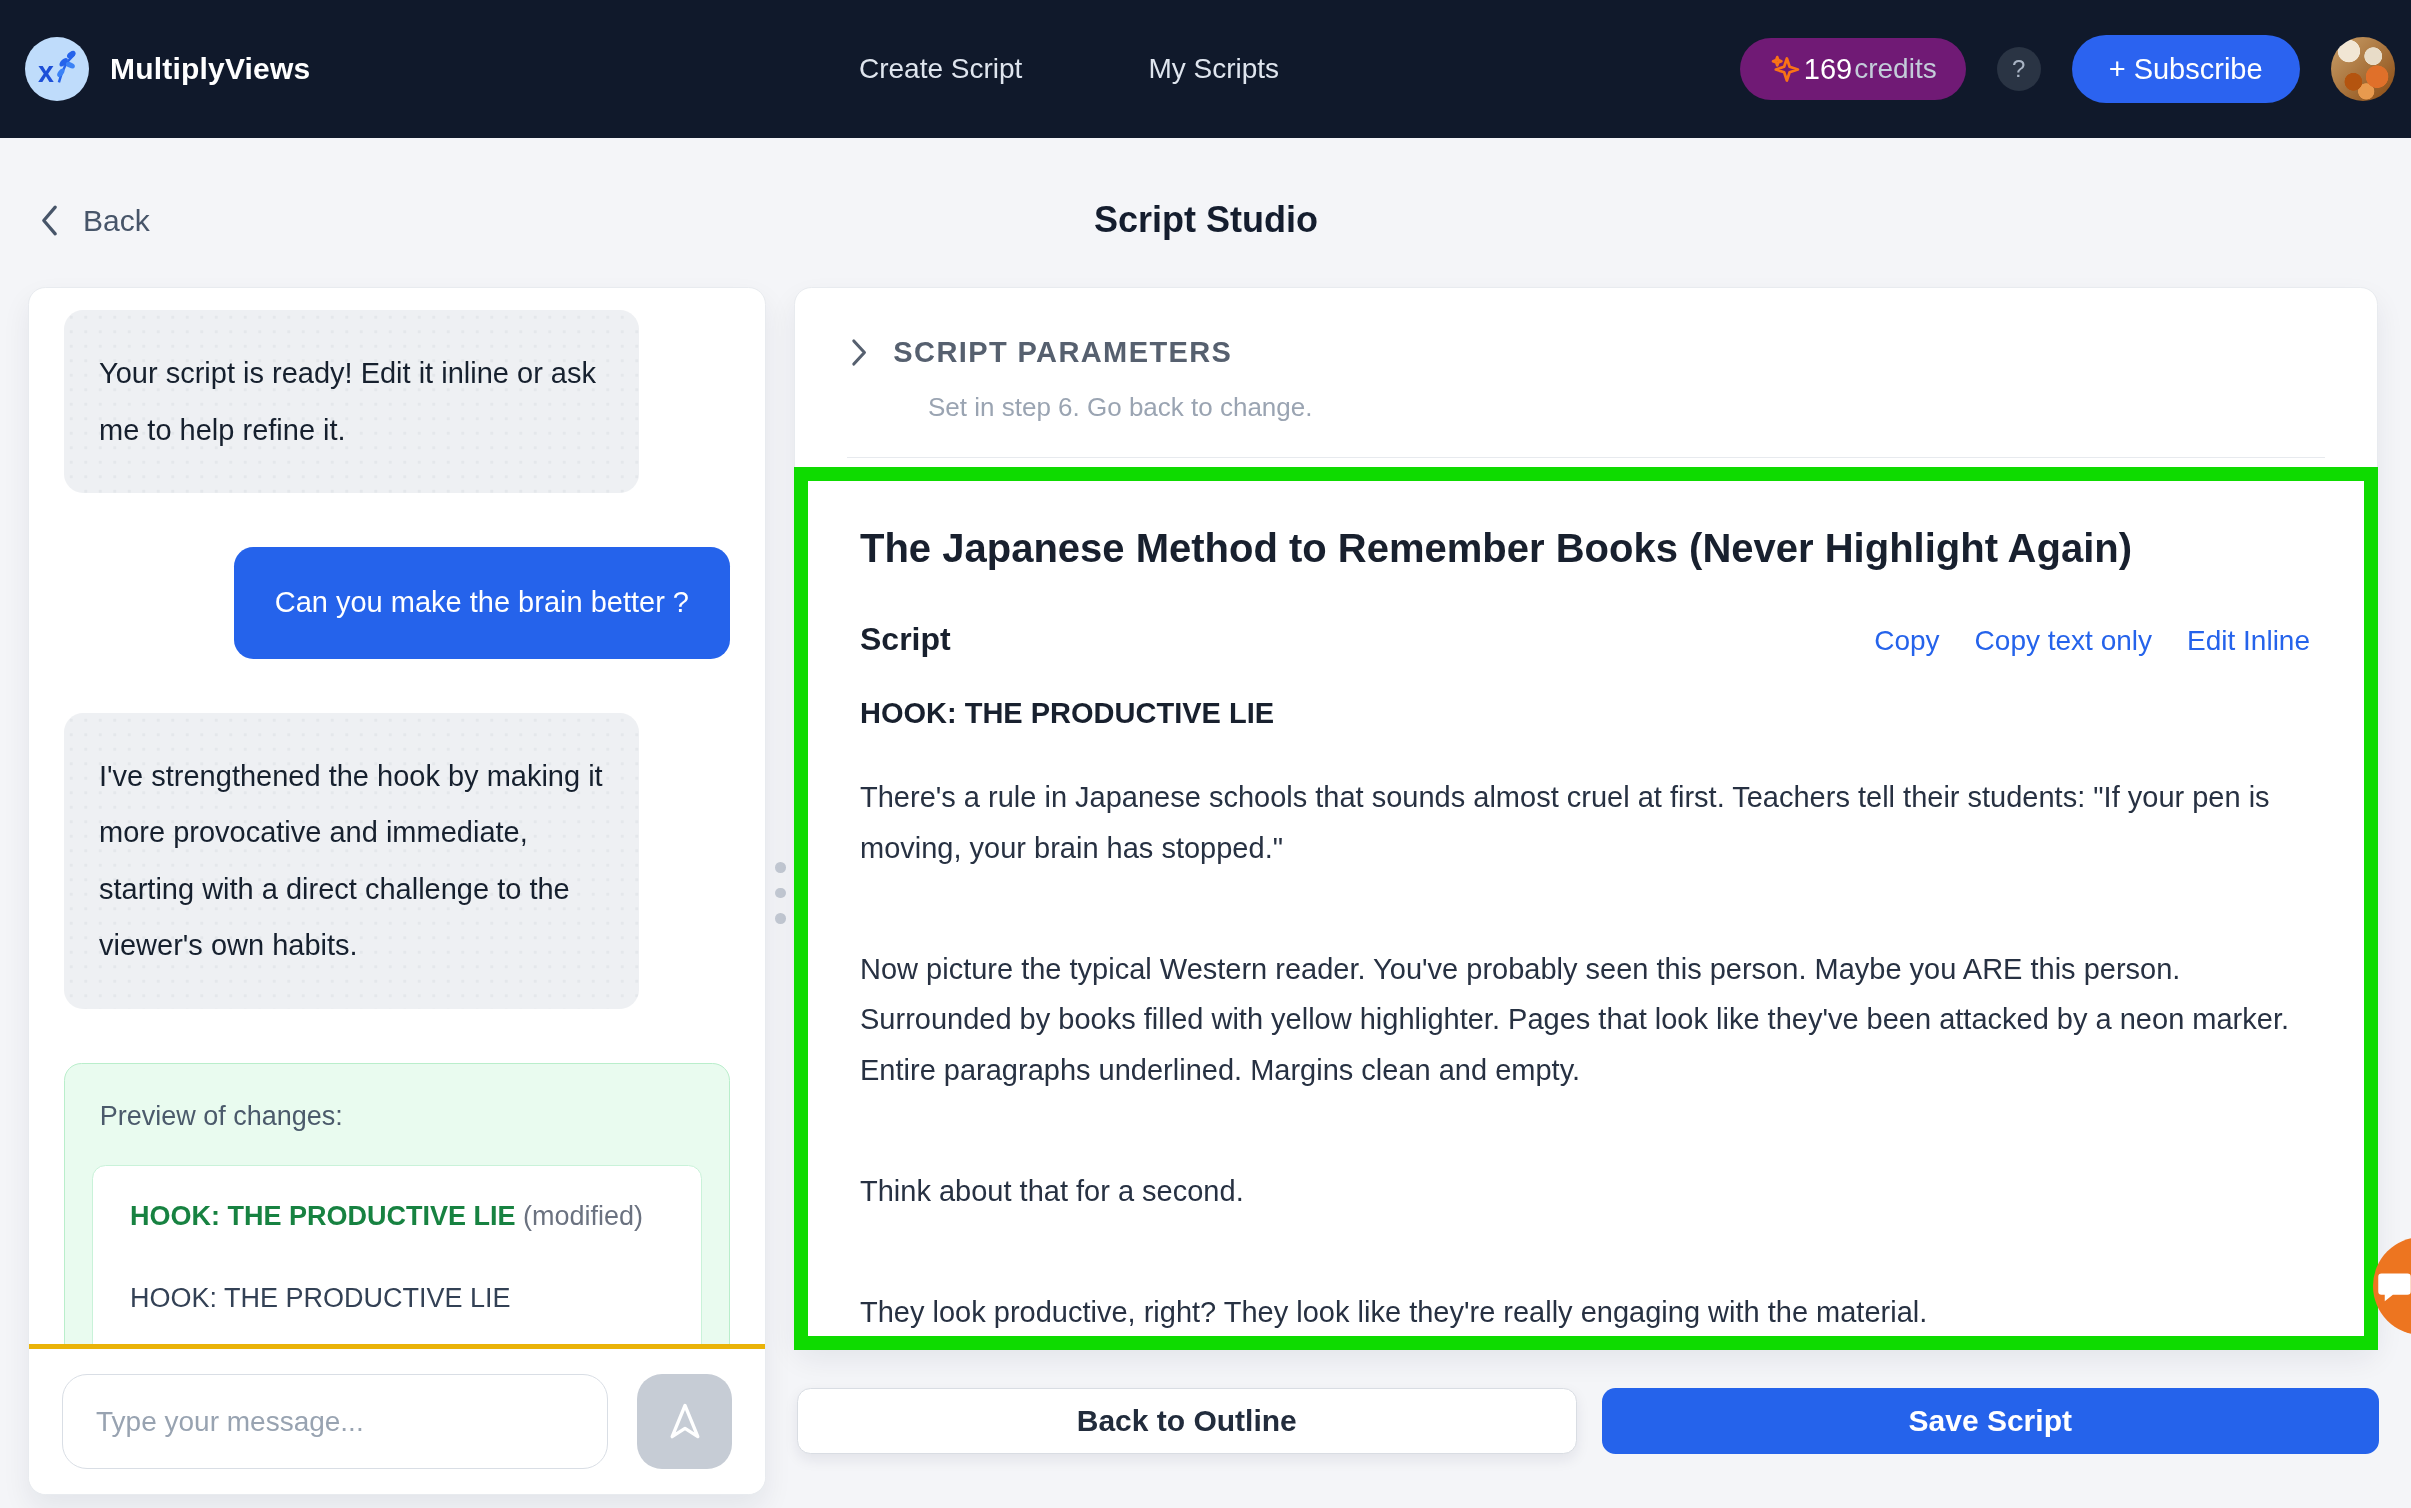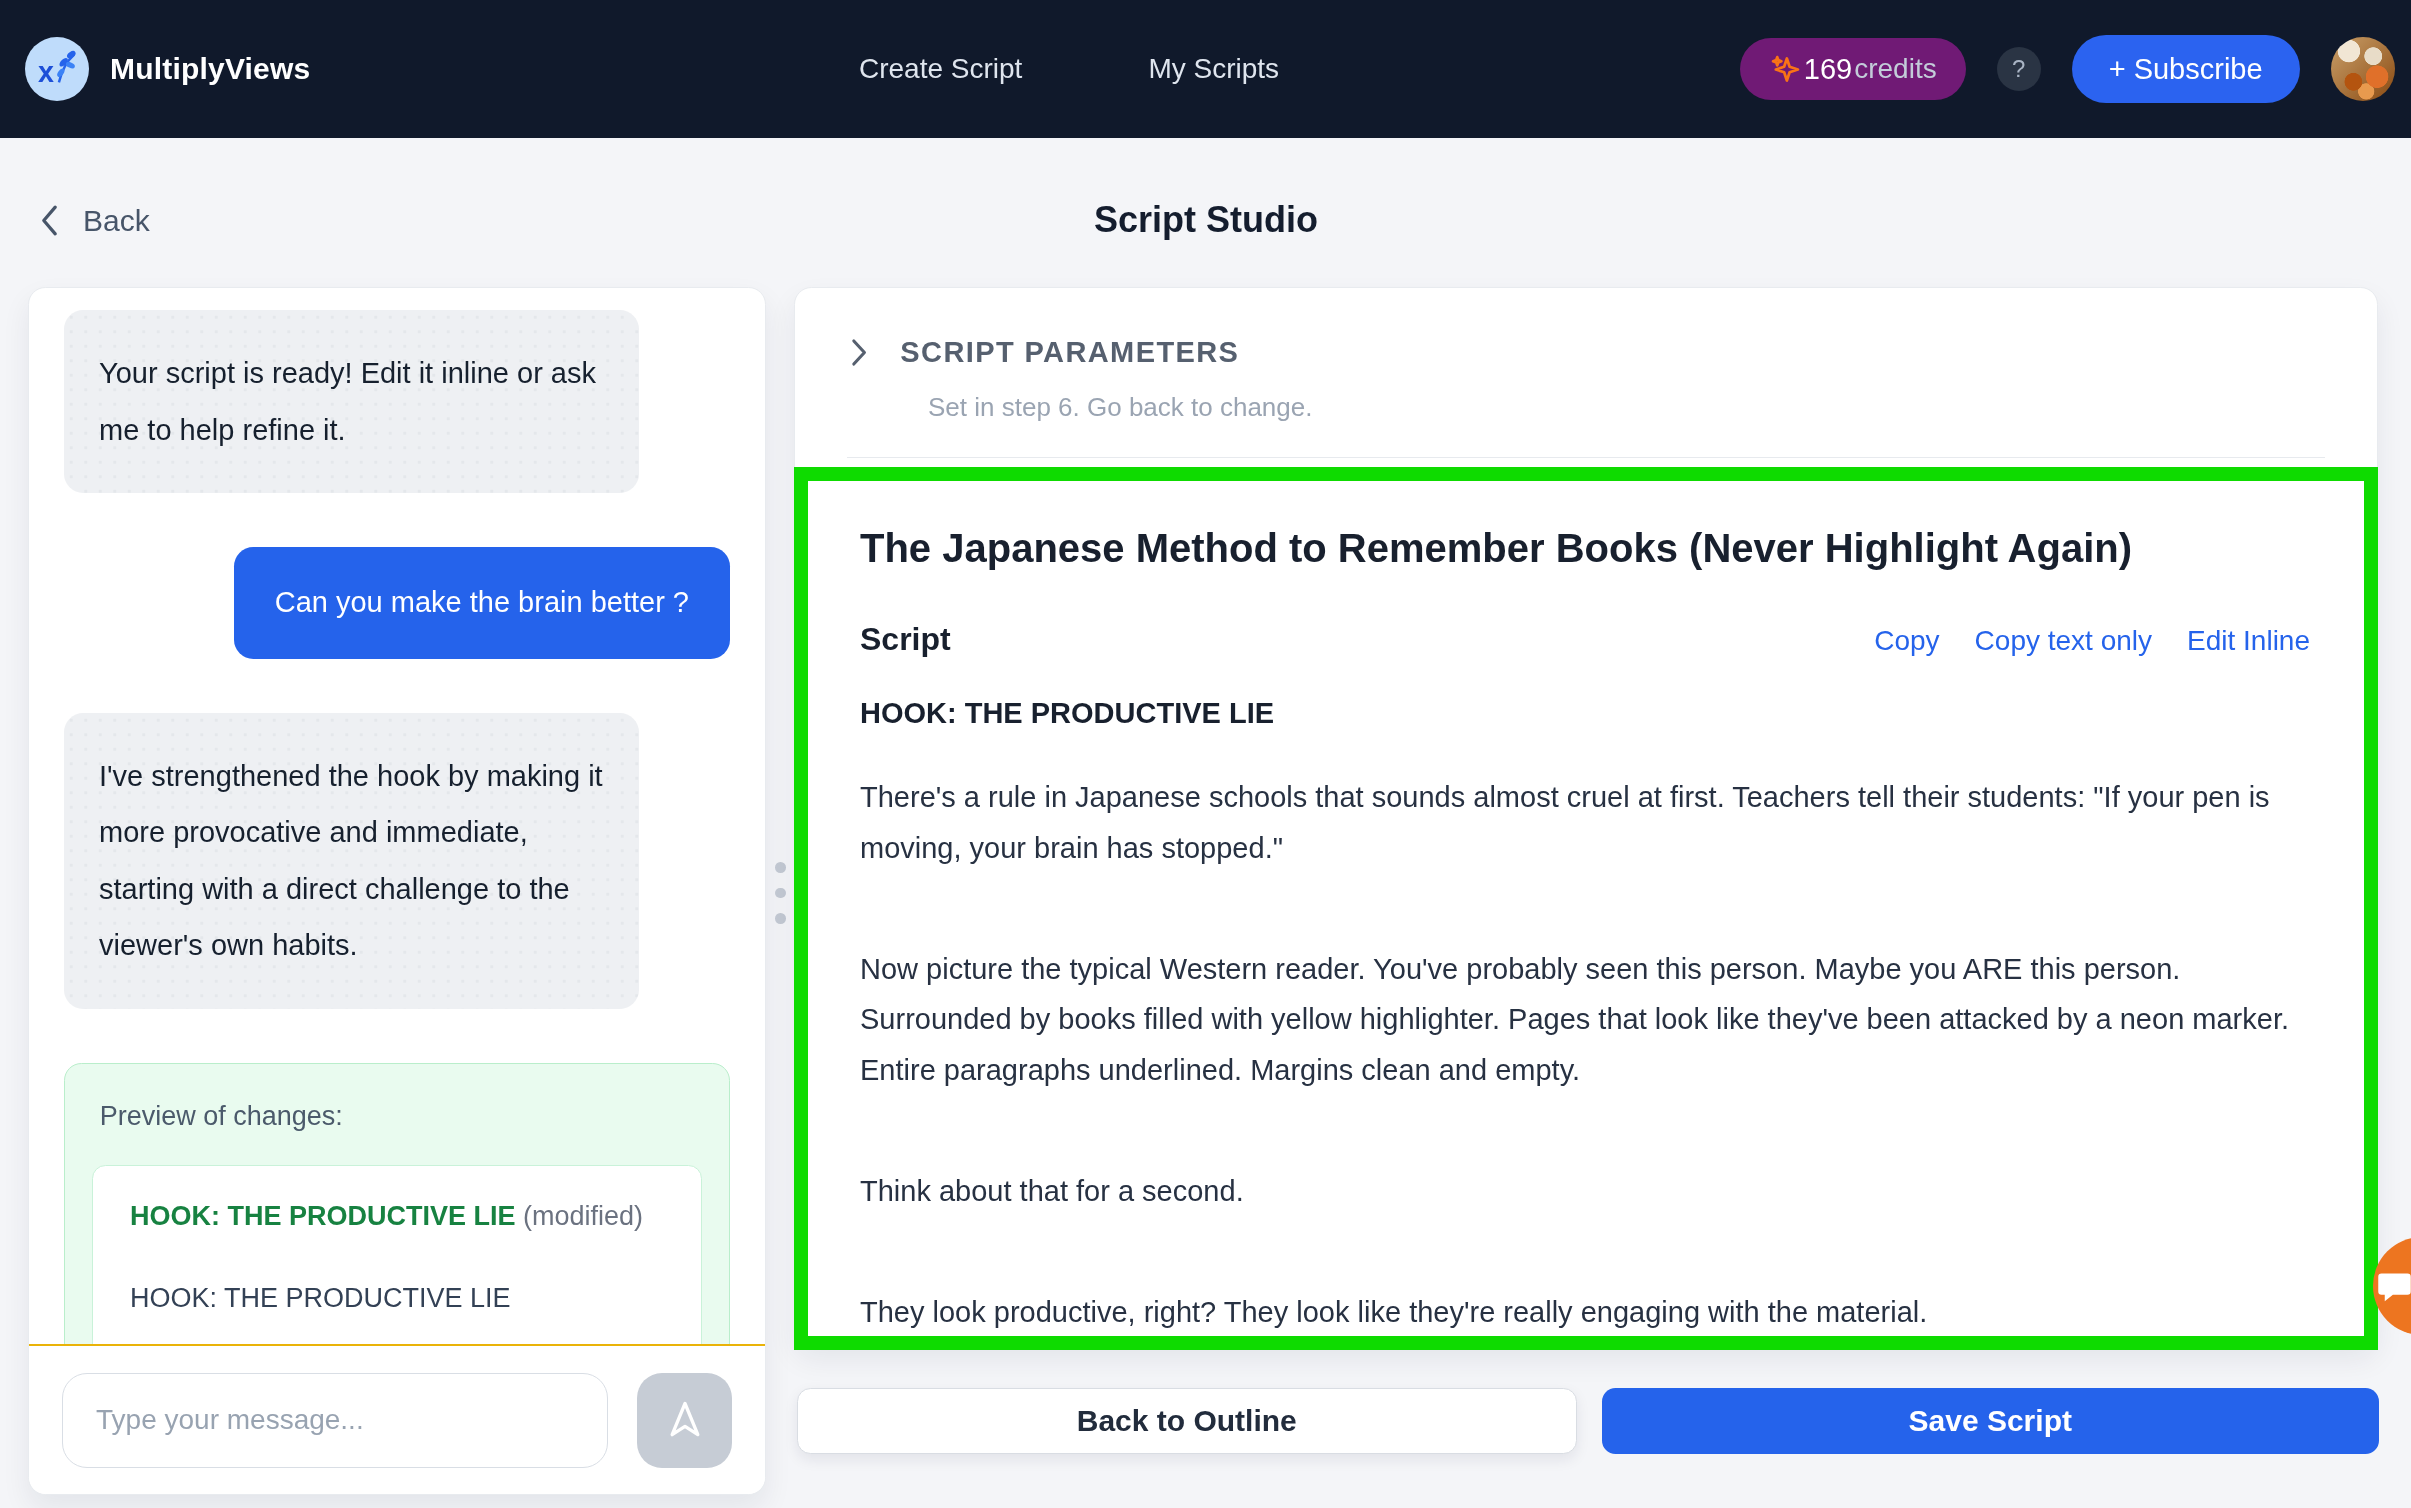--- a/index.html
+++ b/index.html
@@ -53,38 +53,38 @@
   .bubble-row-user{display:flex;justify-content:flex-end;margin-bottom:54px;}
   .bubble.user{background:#2563eb;color:#fff;padding:37px 41px;line-height:1.3;}
   .preview-box{background:#e9fbef;border:1.9px solid #b9eecb;border-radius:17.4px;padding:29px 27px;}
   .preview-label{color:#4b5a6b;font-size:27px;margin:7.7px 0 33px 7.7px;}
   .preview-inner{background:#fff;border:1.9px solid #c9f2d9;border-radius:13.5px;padding:35px 37px;}
   .preview-head{font-size:27px;margin-bottom:42px;}
   .preview-head .mod-title{color:#178241;font-weight:bold;}
   .preview-head .mod-tag{color:#6b7280;font-weight:normal;}
   .preview-line{color:#3c4a5c;font-size:27px;line-height:1.85;}
   .preview-line.orig{color:#334155;margin-bottom:70px;}
-  .chat-footer{position:absolute;left:0;right:0;bottom:0;height:150px;border-top:2px solid #eab308;
+  .chat-footer{position:absolute;left:0;right:0;bottom:0;height:150px;border-top:5px solid #eab308;
                display:flex;align-items:center;padding:0 33px;gap:29px;background:#fff;
                border-radius:0 0 17.4px 17.4px;}
   .msg-input{flex:1;height:95px;border:1.9px solid #d9dee5;border-radius:25px;font-size:28px;
              padding:0 33px;color:#334155;outline:none;font-family:"Liberation Sans",sans-serif;}
   .msg-input::placeholder{color:#98a3b1;}
   .send-btn{width:95px;height:95px;border:none;border-radius:25px;background:#c6ccd5;cursor:pointer;
             display:flex;align-items:center;justify-content:center;}
 
   
   .resize-handle{position:absolute;left:772px;top:862px;width:17.4px;height:62px;display:flex;
                  flex-direction:column;align-items:center;justify-content:space-between;cursor:col-resize;}
   .resize-handle span{width:10.6px;height:10.6px;border-radius:50%;background:#c2c8d2;}
 
   
   .script-card{position:absolute;left:794px;top:287px;width:1584px;height:1059px;background:#fff;
                border:1px solid #e8ebef;border-radius:17.4px;box-shadow:0 13.5px 29px rgba(20,30,60,.07);}
-  .params-header{position:absolute;left:54px;top:48px;display:flex;align-items:center;gap:32px;cursor:pointer;}
+  .params-header{position:absolute;left:54px;top:48px;display:flex;align-items:center;gap:25px;cursor:pointer;}
   .params-title{color:#56606f;font-size:29px;font-weight:bold;letter-spacing:1.4px;}
   .params-sub{position:absolute;left:133px;top:104px;color:#9aa4b2;font-size:26px;}
   .params-divider{position:absolute;left:52px;right:52px;top:169px;height:1px;background:#e7eaee;}
 
   
   .annotation-box{position:absolute;left:794px;top:467px;width:1584px;height:883px;
                   border:14.5px solid #0edb00;background:#fff;overflow:hidden;z-index:4;}
   .script-body{position:absolute;left:0;top:0;right:0;bottom:0;padding:42px 54px 0 52px;overflow:hidden;}
   .script-title{font-size:40px;font-weight:bold;color:#18202e;line-height:1.25;margin:0 0 48px 0;}
   .script-row{display:flex;align-items:baseline;justify-content:space-between;margin-bottom:39px;}

